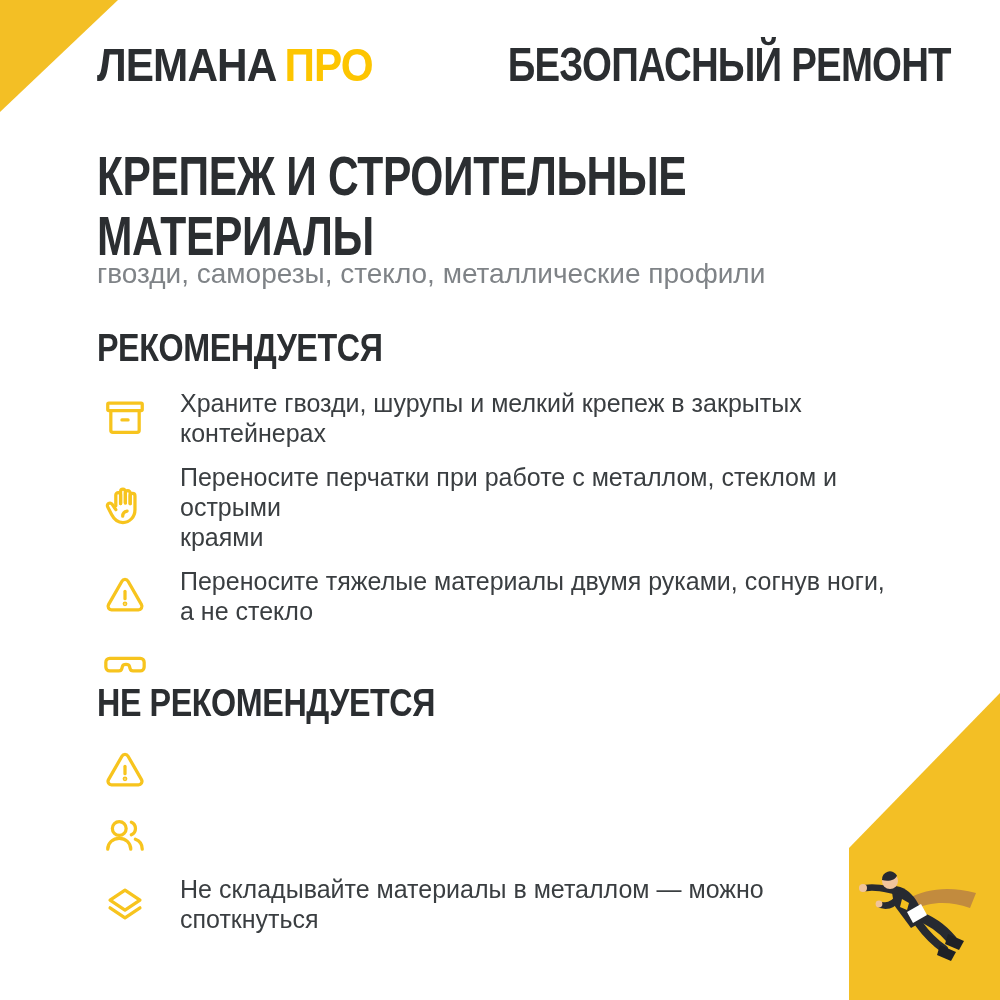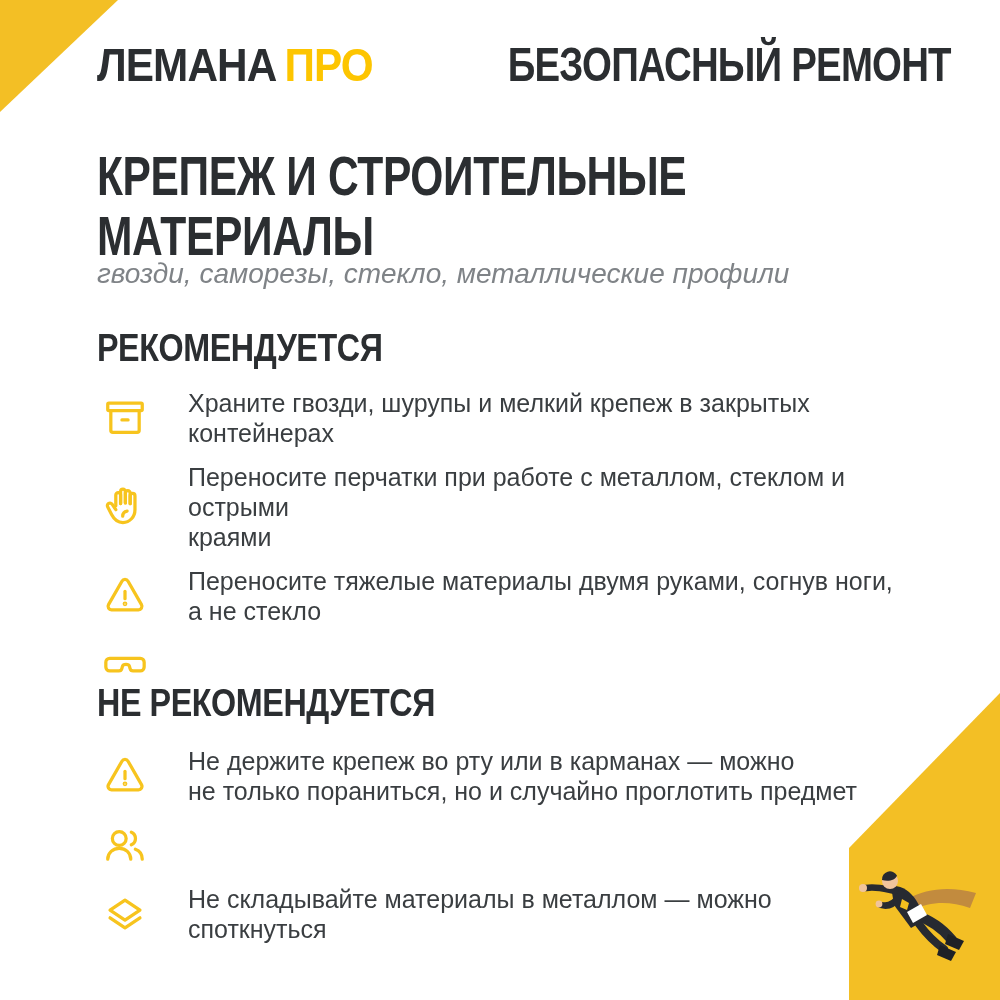--- a/index.html
+++ b/index.html
@@ -40,41 +40,41 @@
 
   
   .page-title {
     position:absolute; left:97px; top:146px;
     font-weight:bold; font-size:56px; line-height:60px; letter-spacing:-0.5px;
     transform:scaleX(0.76); transform-origin:left top;
     white-space:pre-line; color:#2b2e31;
   }
   .page-subtitle {
     position:absolute; left:97px; top:258px;
-    font-size:28px; color:#7f8387;font-style:italic;
+    font-size:28px; color:#7f8387;
   }
 
   
   .section-heading {
     position:absolute; left:97px;
     font-weight:bold; font-size:38px; letter-spacing:-0.5px;
     transform:scaleX(0.85); transform-origin:left top;
     white-space:nowrap; color:#2b2e31;
   }
   .sec1-heading { top:327px; }
   .sec2-heading { top:682px; }
 
   
   .items {
     position:absolute; left:100px; width:810px;
     display:flex; flex-direction:column; gap:14px;
   }
   .sec1-items { top:388px; }
   .sec2-items { top:746px; }
-  .item { display:flex; align-items:center; gap:38px; }
+  .item { display:flex; align-items:center; gap:30px; }
   .item-icon {
     flex:none; width:50px; height:50px;
     display:flex; align-items:center; justify-content:center;
     color:#f7c41e;
   }
   .item-icon svg { width:46px; height:46px; display:block; }
   .item-text {
     font-size:25px; line-height:30px; color:#3a3e41;
     white-space:pre-line;
   }
@@ -160,22 +160,20 @@
   <div class="items sec2-items">
 
     <div class="item">
       <span class="item-icon">
         <svg viewBox="0 0 24 24" fill="none" stroke="currentColor" stroke-width="1.7" stroke-linecap="round" stroke-linejoin="round">
           <path d="M10.4 4.3 3.4 16.5a1.8 1.8 0 0 0 1.6 2.7h14a1.8 1.8 0 0 0 1.6-2.7L13.6 4.3a1.85 1.85 0 0 0-3.2 0Z"></path>
           <line x1="12" y1="9.6" x2="12" y2="13.4"></line>
           <circle cx="12" cy="16.1" r="0.4" fill="currentColor"></circle>
         </svg>
       </span>
-      <p class="item-text">Не держите крепеж во рту или в карманах — можно
-не только пораниться, но и случайно проглотить предмет</p>
     </div>
 
     <div class="item">
       <span class="item-icon">
         <svg viewBox="0 0 24 24" fill="none" stroke="currentColor" stroke-width="1.7" stroke-linecap="round" stroke-linejoin="round">
           <circle cx="9" cy="8.6" r="3.6"></circle>
           <path d="M3 19.4c0-3.4 2.7-5.6 6-5.6s6 2.2 6 5.6"></path>
           <path d="M15.3 5.3a3.6 3.6 0 0 1 0 6.6"></path>
           <path d="M17.4 14.2c2.2.8 3.6 2.8 3.6 5.2"></path>
         </svg>

